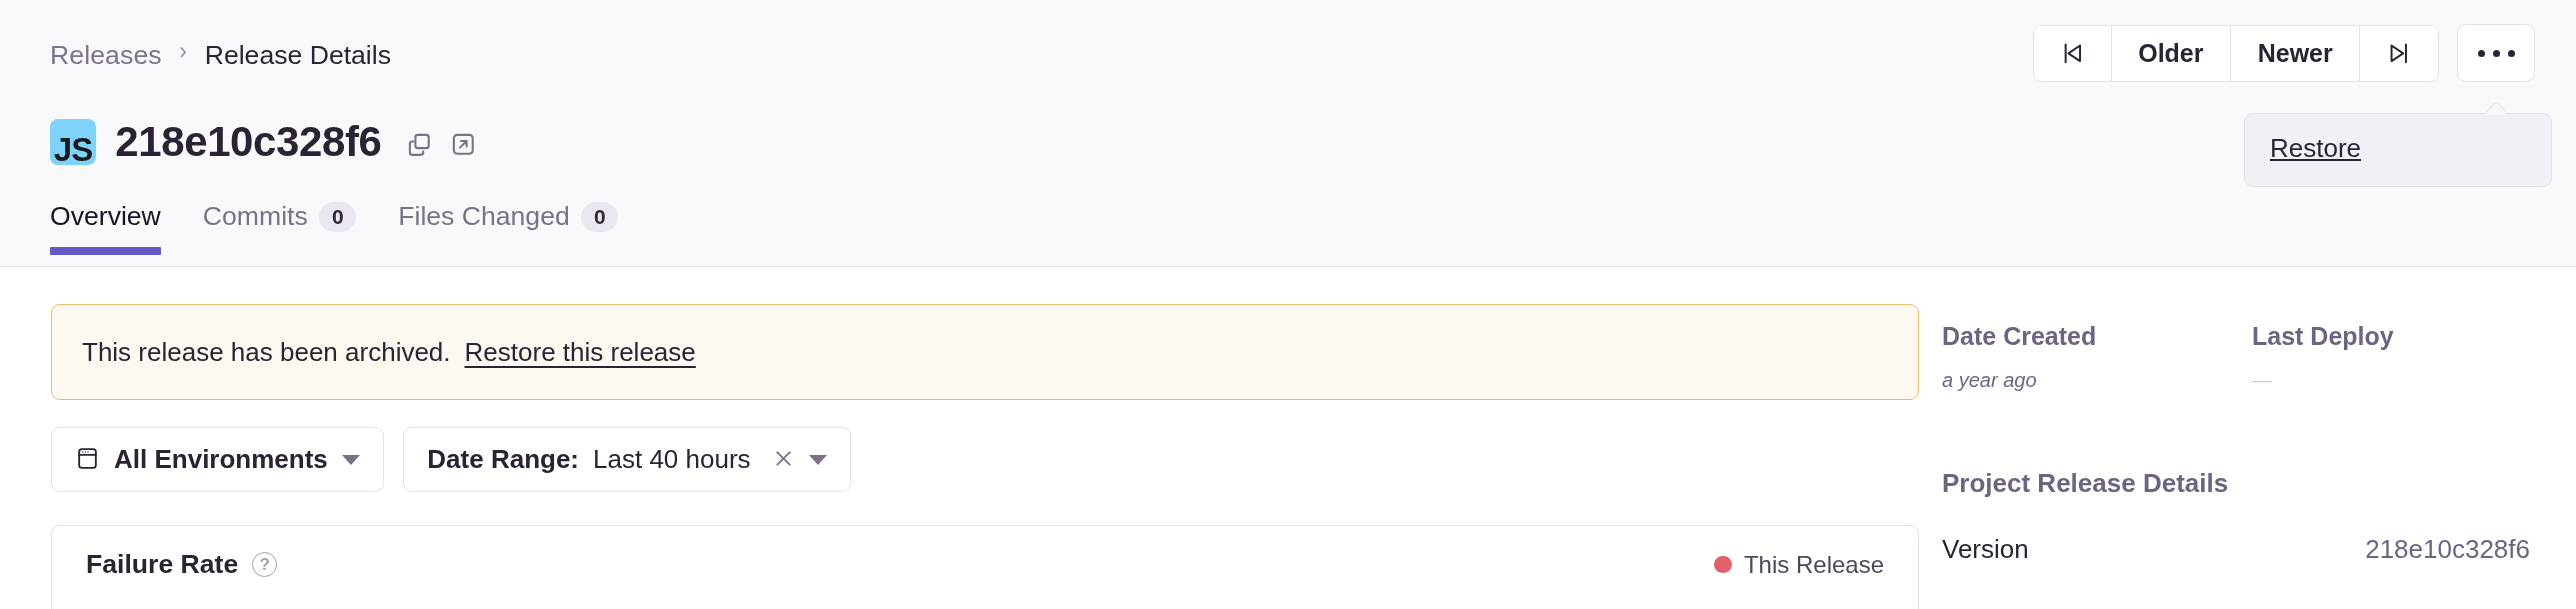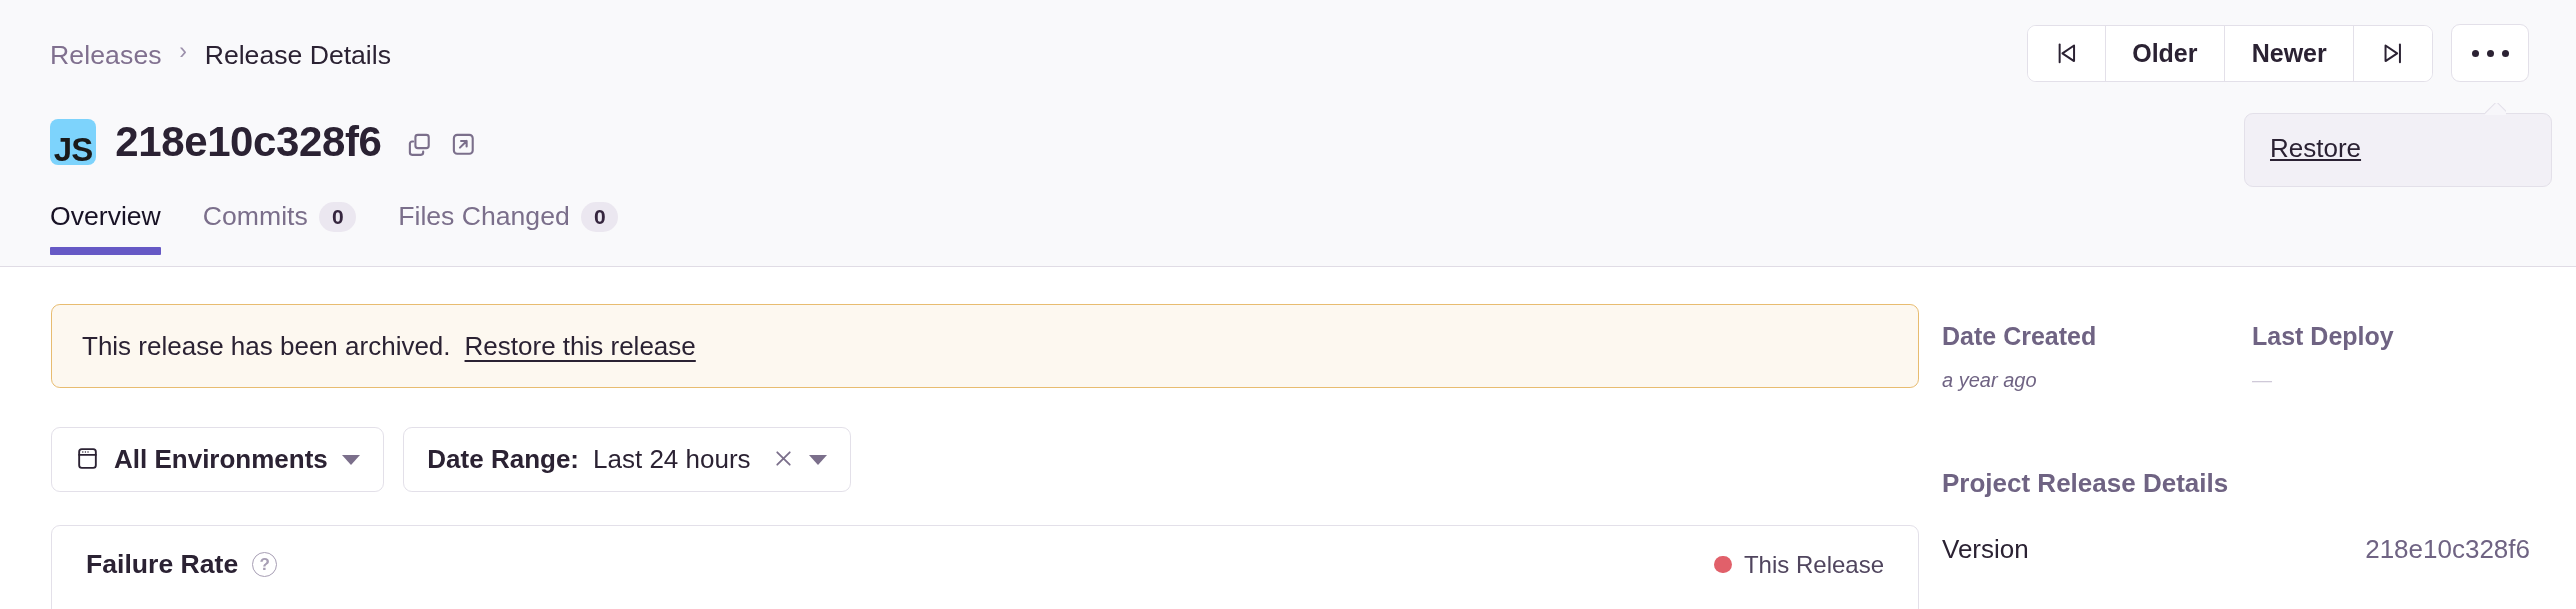--- a/index.html
+++ b/index.html
@@ -65,21 +65,21 @@
   }
   .tab-count {
     min-width: 37px; height: 30px; padding: 0 10.6px;
     border-radius: 15px; background: #EBE7F0;
     display: flex; align-items: center; justify-content: center;
     font-size: 21px; font-weight: bold; color: #35253E;
   }
 
   
   .top-right {
-    position: absolute; right: 47px; top: 24px;
+    position: absolute; right: 41px; top: 24px;
     display: flex; align-items: center; gap: 17.7px; padding-left: 32px;
   }
   .btn-group {
     display: flex; background: #ffffff;
     border: 1.8px solid #E3E0E9; border-radius: 8.9px; overflow: hidden;
   }
   .grp-btn {
     height: 55px; display: flex; align-items: center; justify-content: center;
     font-size: 25px; font-weight: bold; color: #2B2233;
     border-right: 1.8px solid #E3E0E9; background: #ffffff;
@@ -118,21 +118,21 @@
   
   .body {
     position: absolute; left: 0; top: 269px; width: 2576px; height: 340px;
     background: #ffffff;
   }
   .main-col { position: absolute; left: 0; top: 0; width: 1942px; }
   .side-col { position: absolute; left: 1942px; top: 0; right: 0; }
 
   .banner {
     position: absolute; left: 51px; top: 35px;
-    width: 1868px; height: 84px;
+    width: 1868px; height: 96px;
     background: #FDF8F0;
     border: 1.8px solid #E8BC70; border-radius: 8.9px;
     display: flex; align-items: center; padding-left: 30px;
     gap: 14px; font-size: 26px; color: #2B2233;
   }
   .banner-link {
     color: #2B2233; text-decoration: underline;
     text-underline-offset: 5.3px;
   }
 
@@ -297,21 +297,21 @@
               <circle cx="10" cy="5.7" r="0.7" fill="#2B2233" stroke="none"></circle>
               <circle cx="12.5" cy="5.7" r="0.7" fill="#2B2233" stroke="none"></circle>
             </svg>
           </span>
           <span class="filter-label">All Environments</span>
           <span class="chev"></span>
         </div>
 
         <div class="filter-box">
           <span class="filter-label">Date Range:</span>
-          <span class="filter-value">Last 24 hours</span>
+          <span class="filter-value">Last 40 hours</span>
           <span style="margin-left:7px;">
             <svg width="23" height="23" viewBox="0 0 24 24" fill="none" stroke="#7B6F8B" stroke-width="1.9" stroke-linecap="round">
               <path d="M5.5 5.5l13 13M18.5 5.5l-13 13"></path>
             </svg>
           </span>
           <span class="chev"></span>
         </div>
       </div>
 
       <div class="card">

